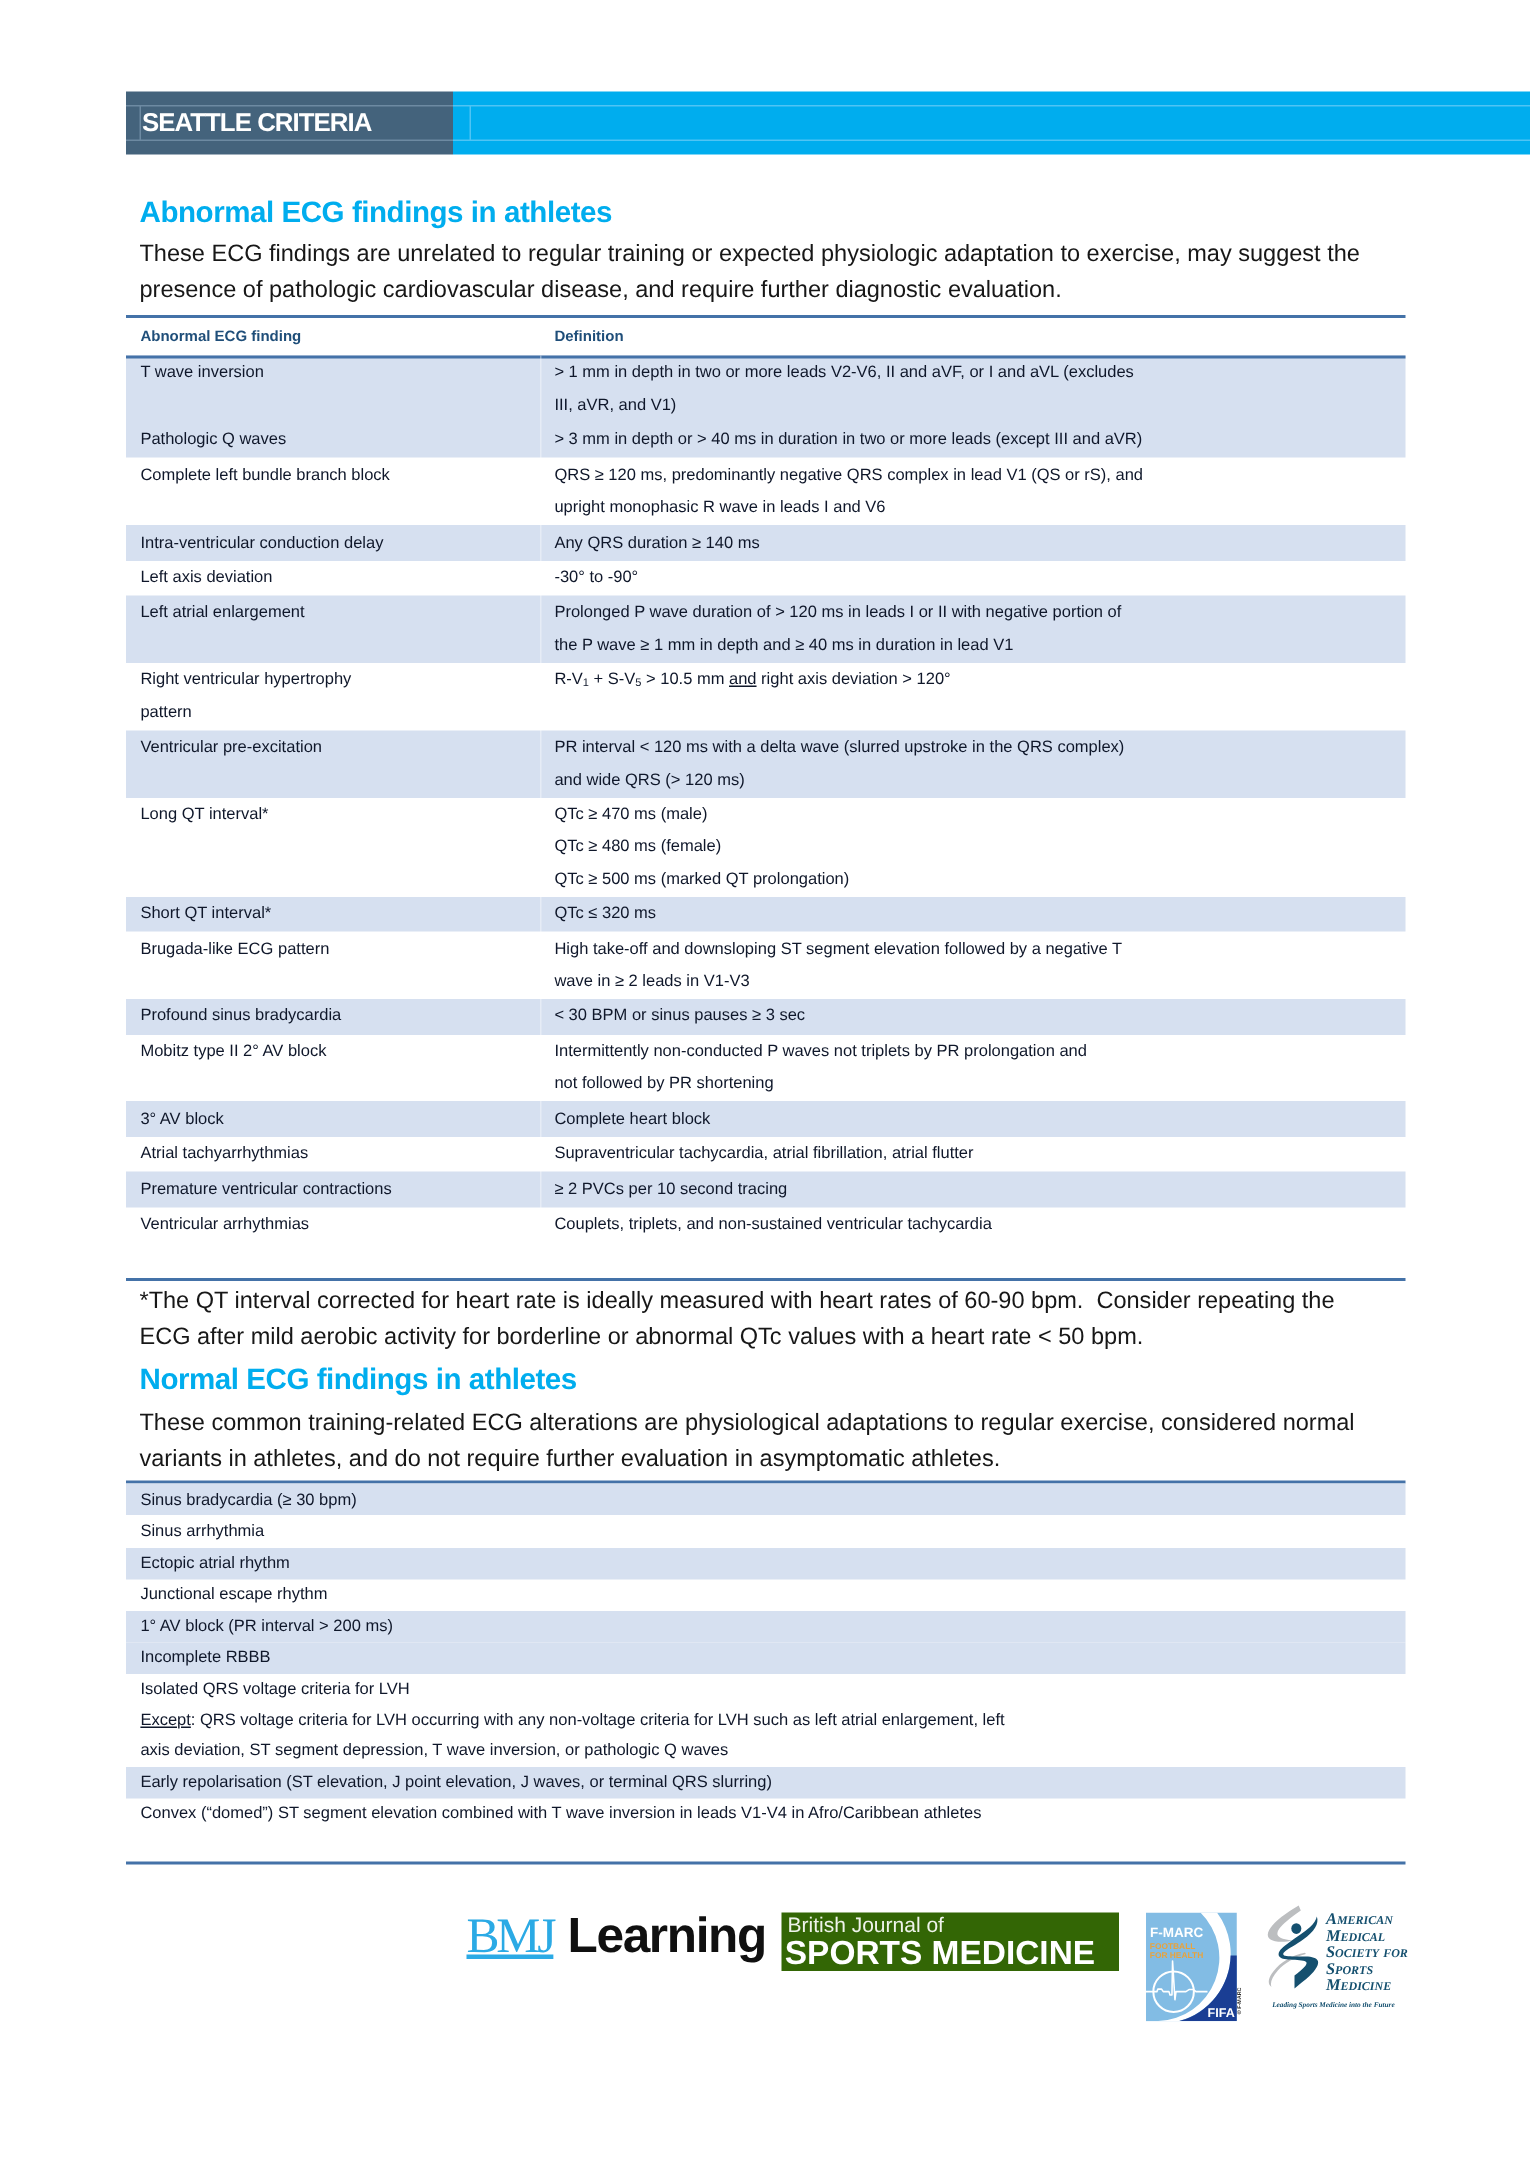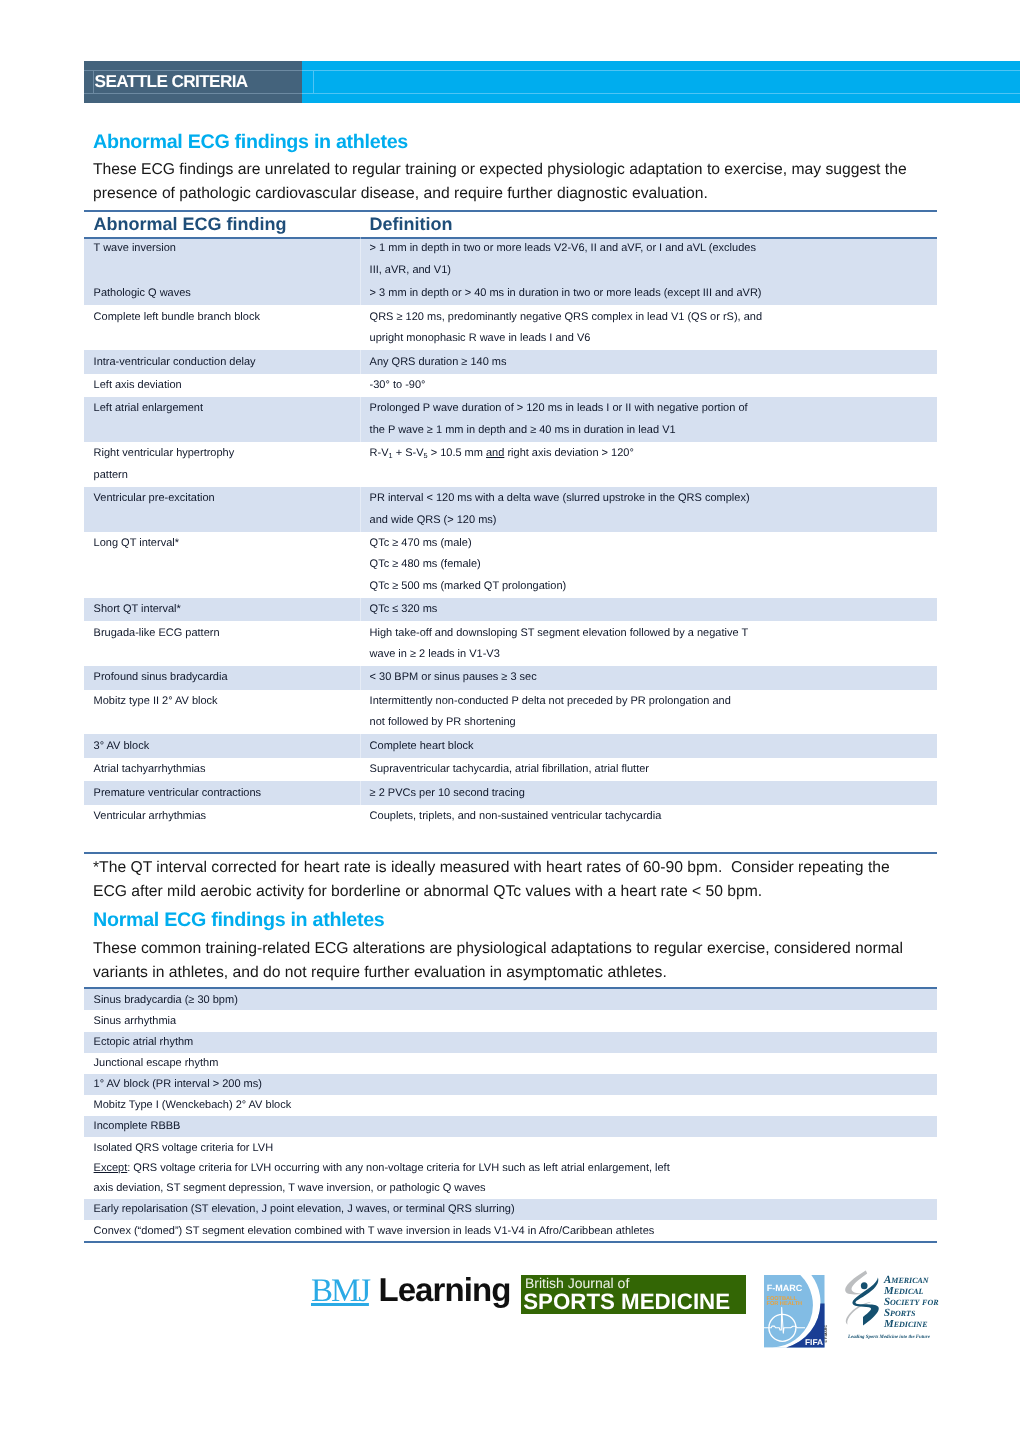--- a/index.html
+++ b/index.html
@@ -30,21 +30,21 @@
   
   h2.sec { position:absolute; margin:0; font-size:19.7px; font-weight:bold; color:#00ADEE;
            letter-spacing:-0.3px; white-space:nowrap; line-height:24px; }
   .para { position:absolute; }
   .para .pl { font-size:15.7px; line-height:24.4px; color:#171717; white-space:pre; letter-spacing:0px; }
 
   
   table.t { position:absolute; border-collapse:collapse; table-layout:fixed; }
   table.t td { font-size:11px; line-height:21.42px; color:#0f172a; vertical-align:top;
                padding:1.25px 4px 0.75px 9.6px; white-space:nowrap; letter-spacing:0px; }
-  table.t tr.hdr td { font-weight:bold; color:#1F4E79; font-size:18px; height:25.2px; padding-top:2.3px; padding-bottom:1.1px; letter-spacing:0px; }
+  table.t tr.hdr td { font-weight:bold; color:#1F4E79; font-size:10px; height:25.2px; padding-top:2.3px; padding-bottom:1.1px; letter-spacing:0px; }
   table.t tr.alt td { background:#D6E0F0; }
   table.t td.c1 { width:276px; }
   table.t td.c2 { width:577px; }
   table.t td.cfull { width:853px; }
   table.t2 td { line-height:20.4px; padding-top:0.5px; padding-bottom:0.2px; }
   .rule { position:absolute; background:#4472A8; }
   .coldiv { position:absolute; background:rgba(255,255,255,0.40); }
   sub { font-size:0.67em; line-height:0; vertical-align:-0.22em; }
   u { text-decoration:underline; text-underline-offset:1px; }
 
@@ -160,21 +160,21 @@
             <div>wave in ≥ 2 leads in V1-V3</div>
           </td>
     </tr>
     <tr class="alt">
       <td class="c1">Profound sinus bradycardia</td>
       <td class="c2">&lt; 30 BPM or sinus pauses ≥ 3 sec</td>
     </tr>
     <tr>
       <td class="c1">Mobitz type II 2° AV block</td>
       <td class="c2">
-            <div>Intermittently non-conducted P delta not preceded by PR prolongation and</div>
+            <div>Intermittently non-conducted P waves not triplets by PR prolongation and</div>
             <div>not followed by PR shortening</div>
           </td>
     </tr>
     <tr class="alt">
       <td class="c1">3° AV block</td>
       <td class="c2">Complete heart block</td>
     </tr>
     <tr>
       <td class="c1">Atrial tachyarrhythmias</td>
       <td class="c2">Supraventricular tachycardia, atrial fibrillation, atrial flutter</td>
@@ -211,23 +211,20 @@
       <td class="cfull">Sinus arrhythmia</td>
     </tr>
     <tr class="alt">
       <td class="cfull">Ectopic atrial rhythm</td>
     </tr>
     <tr>
       <td class="cfull">Junctional escape rhythm</td>
     </tr>
     <tr class="alt">
       <td class="cfull">1° AV block (PR interval &gt; 200 ms)</td>
-    </tr>
-    <tr>
-      <td class="cfull">Mobitz Type I (Wenckebach) 2° AV block</td>
     </tr>
     <tr class="alt">
       <td class="cfull">Incomplete RBBB</td>
     </tr>
     <tr>
       <td class="cfull">
             <div>Isolated QRS voltage criteria for LVH</div>
             <div><u>Except</u><span>: QRS voltage criteria for LVH occurring with any non-voltage criteria for LVH such as left atrial enlargement, left</span></div>
             <div>axis deviation, ST segment depression, T wave inversion, or pathologic Q waves</div>
           </td>

